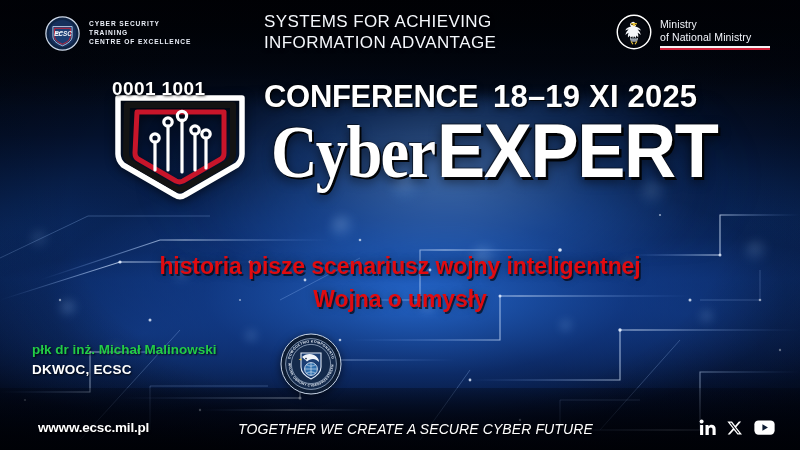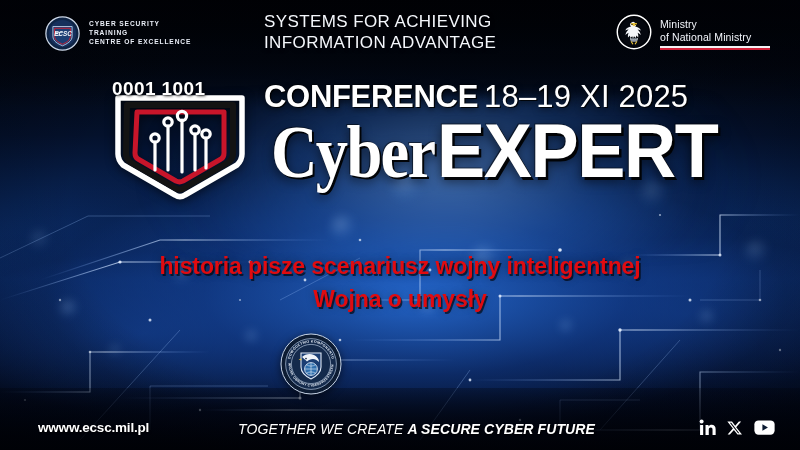--- a/index.html
+++ b/index.html
@@ -76,31 +76,31 @@
 
   
   .kicker{
     position:absolute; left:264px; top:12px;
     color:#f4f7fc; font-size:17px; font-weight:400;
     line-height:1.22; letter-spacing:.4px;
     text-shadow:0 1px 4px rgba(0,0,0,.55);
   }
   .conf-row{
     position:absolute; left:264px; top:79px;
-    display:flex; align-items:baseline; gap:6px; white-space:nowrap;
+    display:flex; align-items:baseline; gap:15px; white-space:nowrap;
   }
   .conf-word{
     font-size:31px; font-weight:700; color:#ffffff; letter-spacing:-.3px;
     text-shadow:
       1.3px 1.3px 0 rgba(0,0,0,.85),
       -0.7px -0.7px 0 rgba(0,0,0,.45),
       0 2px 6px rgba(0,0,0,.6);
   }
   .conf-date{
-    font-size:31px; font-weight:400; color:#ffffff; letter-spacing:.2px;
+    font-size:31px; font-weight:700; color:#ffffff; letter-spacing:.2px;
     text-shadow:
       1.3px 1.3px 0 rgba(0,0,0,.8),
       0 2px 6px rgba(0,0,0,.55);
   }
 
   .brand{
     position:absolute; left:259px; top:107px;
     display:flex; align-items:baseline; white-space:nowrap;margin-left:12px;
   }
   .brand-cyber{
@@ -163,21 +163,21 @@
     position:absolute; left:38px; top:420px;
     font-size:13.5px; font-weight:700; color:#ffffff; letter-spacing:-.2px;
     text-shadow:1px 1px 2px rgba(0,0,0,.8);
   }
   .tagline{
     position:absolute; left:238px; top:421px;
     font-size:14px; font-style:italic; color:#ffffff; white-space:nowrap;
     letter-spacing:.1px;
     text-shadow:1px 1px 2px rgba(0,0,0,.8);
   }
-  .tagline b{ font-weight:700; }
+  .tagline b{ font-weight:400; }
   .socials{
     position:absolute; right:25px; top:419px;
     display:flex; align-items:center; gap:11px;
   }
   .socials svg{ display:block; }
 </style>
 </head>
 <body>
 
 <div class="slide">
@@ -369,20 +369,24 @@
   <div class="brand">
     <span class="brand-cyber">Cyber</span>
     <span class="brand-expert">EXPERT</span>
   </div>
 
   <div class="subtitle">
     <span class="l2">historia pisze scenariusz wojny inteligentnej</span>
     <span class="l2">Wojna o umysły</span>
   </div>
 
+  <div class="speaker">
+    <div class="speaker-name">płk dr inż. Michał Malinowski</div>
+    <div class="speaker-org">DKWOC, ECSC</div>
+  </div>
 
   <div class="dkwoc-emblem">
     <svg viewBox="0 0 62 62">
       <circle cx="31" cy="31" r="30" fill="#0d1c33" stroke="#c9d6e8" stroke-width="1"></circle>
       <circle cx="31" cy="31" r="26" fill="#132banything"></circle>
       <circle cx="31" cy="31" r="26" fill="#142a4c"></circle>
       <circle cx="31" cy="31" r="25.4" fill="none" stroke="#aebfd6" stroke-width=".7"></circle>
       <circle cx="31" cy="31" r="19.6" fill="none" stroke="#aebfd6" stroke-width=".7"></circle>
       <defs>
         <path id="arcTop" d="M9.5 31 a21.5 21.5 0 0 1 43 0"></path>

